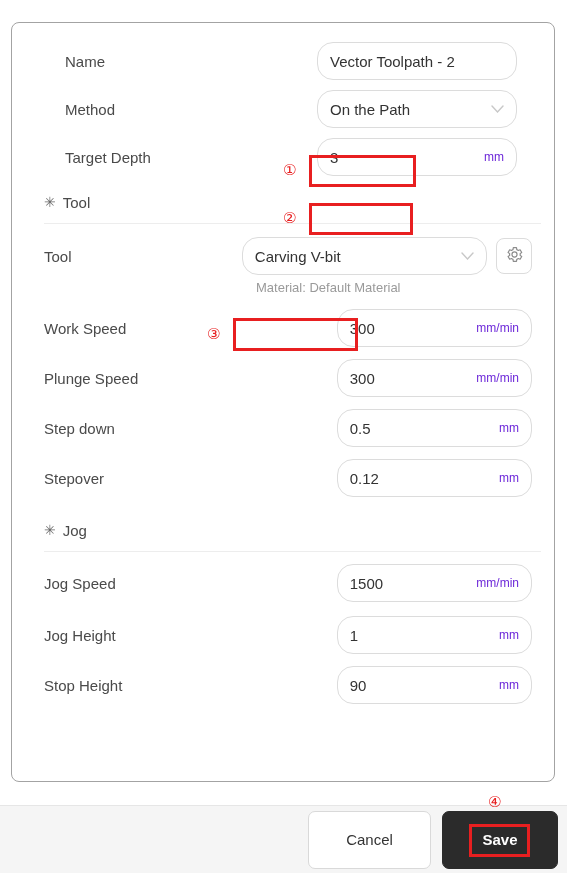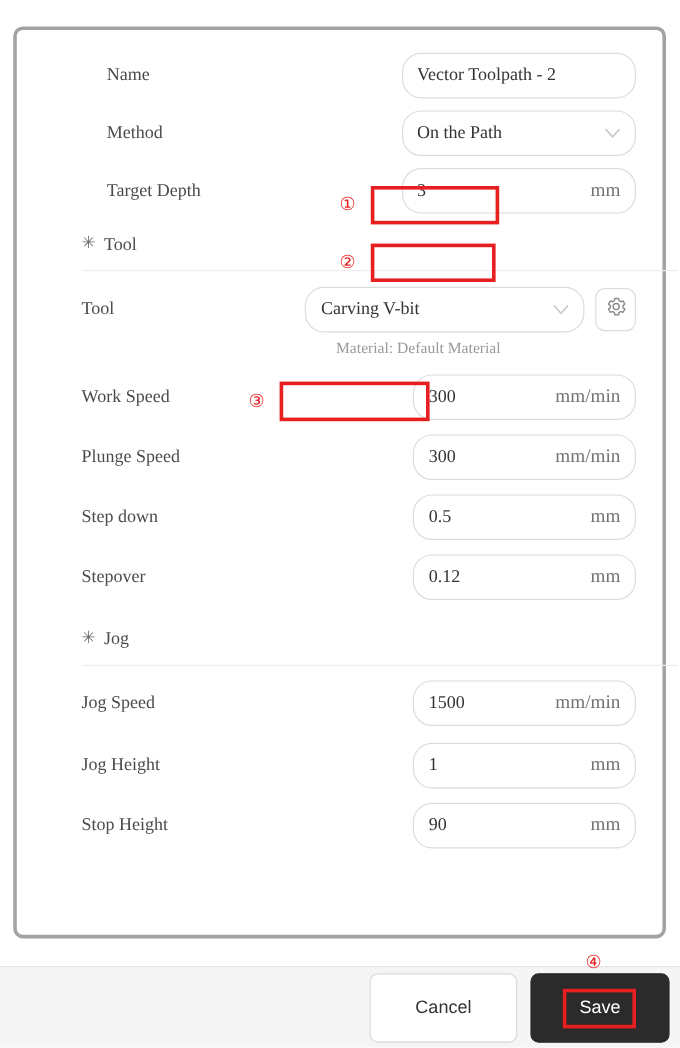--- a/index.html
+++ b/index.html
@@ -59,27 +59,26 @@
   .dlg-body {
     flex: 1 1 auto;
     position: relative;
     overflow: hidden;
     padding: 22px 12px 0 11px;
     box-sizing: border-box;
     background: #fff;
   }
   .card {
     position: relative;
-    border: 3px solid #a3a3a3;
+    border: 1px solid #a3a3a3;
     border-radius: 8px;
     background: #fff;
     height: 760px;
     box-sizing: border-box;
-    padding: 14px 22px 0 34px;
-    font-family: Liberation Serif, serif;
+    padding: 14px 22px 0 12px;
   }
 
   
   .row {
     display: flex;
     align-items: center;
     position: relative;
   }
   .row-top { height: 48px; padding-left: 41px; }
   .row-top .lbl { width: 252px; }
@@ -110,22 +109,22 @@
   .field.w196 { width: 196px; }
   .field.w248 { width: 248px; }
 
   .field .val {
     flex: 0 1 auto;
     white-space: nowrap;
     overflow: hidden;
   }
   .field .unit {
     margin-left: auto;
-    color: #737373;
-    font-size: 16px;
+    color: #6d28d9;
+    font-size: 12px;
     padding-left: 8px;
     white-space: nowrap;
     text-align: right;
   }
   .caret {
     margin-left: auto;
     padding-left: 8px;
     display: flex;
     align-items: center;
   }
@@ -210,20 +209,21 @@
     width: 123px;
     background: #ffffff;
     border: 1px solid #d9d9d9;
     color: #333333;
   }
   .btn-save {
     width: 116px;
     background: #2b2b2b;
     border: 1px solid #2b2b2b;
     color: #ffffff;
+    font-weight: bold;
   }
 
   
   .anno-box {
     position: absolute;
     border: 3px solid #e81f20;
     box-sizing: border-box;
     pointer-events: none;
     z-index: 40;
   }

